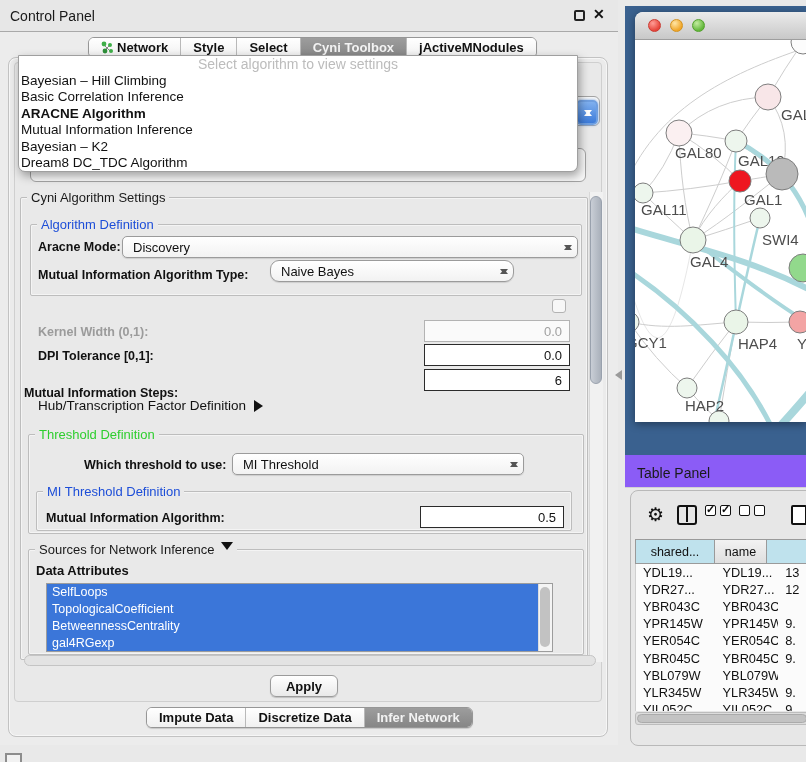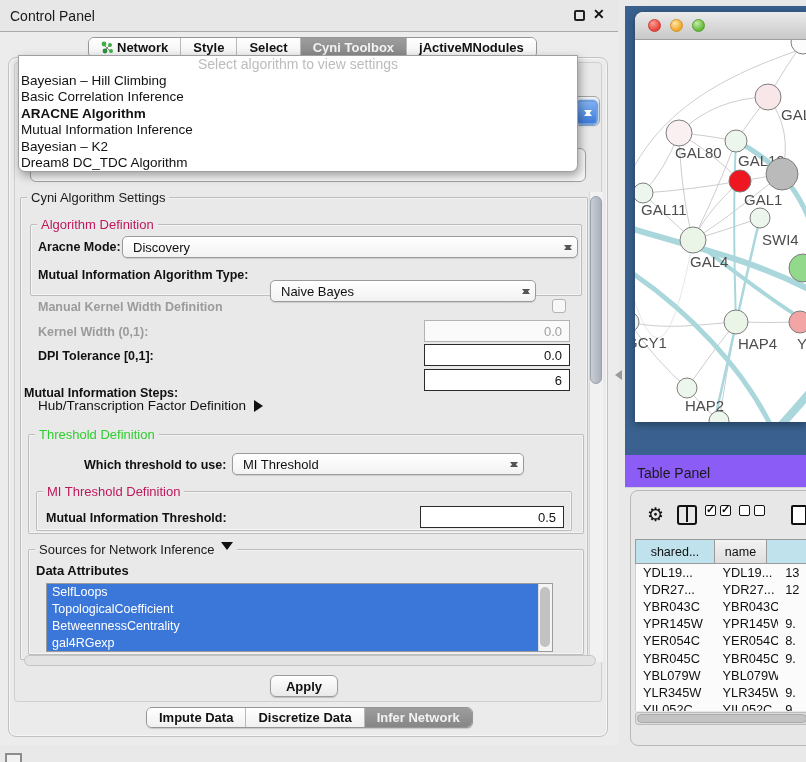--- a/index.html
+++ b/index.html
@@ -33,21 +33,21 @@
   #frag-stepper { left:576px; top:100px; width:22px; height:25px; border-radius:5px; background:linear-gradient(#7fb0ef,#3d7bd9); border:2px solid #6f9fe0; box-shadow:0 0 3px #6f9fe0; }
   #frag-stepper:before { content:""; position:absolute; left:6px; top:5px; border:4px solid transparent; border-bottom:5px solid #fff; }
   #frag-stepper:after  { content:""; position:absolute; left:6px; bottom:4px; border:4px solid transparent; border-top:5px solid #fff; }
 
   
   #settings-scrollbar-track { left:589px; top:192px; width:14px; height:470px; background:#f1f1f1; border-left:1px solid #d8d8d8; }
   #settings-scrollbar-thumb { left:590px; top:196px; width:12px; height:188px; border-radius:6px; background:linear-gradient(90deg,#c9ced6,#a9b0ba); border:1px solid #99a1ad; }
 
   .group { border:1px solid #bdbdbd; border-radius:2px; box-shadow:inset 0 0 0 1px #f4f4f4; }
   .group-title { position:absolute; top:-8px; left:6px; background:#e9e9e9; padding:0 4px; font-size:13px; white-space:nowrap; }
-  .t-black { color:#1a1a1a; } .t-blue { color:#be185d; } .t-green { color:#2fce2f; }
+  .t-black { color:#1a1a1a; } .t-blue { color:#1d4ed8; } .t-green { color:#2fce2f; }
 
   .lbl { font-size:12.5px; font-weight:bold; color:#111; white-space:nowrap; }
   .lbl-dis { font-size:12.5px; font-weight:bold; color:#9b9b9b; white-space:nowrap; }
 
   .combo { border:1px solid #9b9b9b; border-radius:5px; background:linear-gradient(#ffffff,#f2f2f2); height:22px; display:flex; align-items:center; box-shadow:0 1px 1px rgba(0,0,0,.12); }
   .combo .combo-value { flex:1; font-size:13px; color:#111; padding-left:10px; }
   .combo .combo-stepper { width:18px; height:100%; position:relative; }
   .combo .combo-stepper:before { content:""; position:absolute; left:5px; top:4px; border:4px solid transparent; border-bottom:5px solid #555; }
   .combo .combo-stepper:after  { content:""; position:absolute; left:5px; bottom:3px; border:4px solid transparent; border-top:5px solid #555; }
 
@@ -173,26 +173,25 @@
 
   <div class="abs group" style="left:30px;top:224px;width:552px;height:72px;">
     <span class="group-title t-blue">Algorithm Definition</span>
   </div>
   <span class="abs lbl" style="left:38px;top:240px;">Aracne Mode:</span>
   <div class="abs combo" style="left:122px;top:236px;width:456px;">
     <span class="combo-value">Discovery</span>
     <span class="combo-stepper"></span>
   </div>
   <span class="abs lbl" style="left:38px;top:268px;">Mutual Information Algorithm Type:</span>
-  <div class="abs combo" style="left:270px;top:280px;width:266px;">
+  <div class="abs combo" style="left:270px;top:260px;width:244px;border-radius:9px;">
     <span class="combo-value">Naive Bayes</span>
     <span class="combo-stepper"></span>
   </div>
 
-  <span class="abs lbl-dis" style="left:38px;top:300px;">Manual Kernel Width Definition</span>
   <span class="abs checkbox" style="left:552px;top:299px;"></span>
 
   <span class="abs lbl-dis" style="left:38px;top:325px;">Kernel Width (0,1):</span>
   <div class="abs tinput disabled" style="left:424px;top:320px;width:146px;">0.0</div>
 
   <span class="abs lbl" style="left:38px;top:349px;">DPI Tolerance [0,1]:</span>
   <div class="abs tinput" style="left:424px;top:344px;width:146px;">0.0</div>
 
   <span class="abs lbl" style="left:24px;top:374px;margin-top:12px;">Mutual Information Steps:</span>
   <div class="abs tinput" style="left:424px;top:369px;width:146px;">6</div>
@@ -203,21 +202,21 @@
     <span class="group-title t-green">Threshold Definition</span>
   </div>
   <span class="abs lbl" style="left:84px;top:458px;">Which threshold to use:</span>
   <div class="abs combo" style="left:232px;top:453px;width:292px;">
     <span class="combo-value">MI Threshold</span>
     <span class="combo-stepper"></span>
   </div>
   <div class="abs group" style="left:36px;top:491px;width:536px;height:40px;">
     <span class="group-title t-blue">MI Threshold Definition</span>
   </div>
-  <span class="abs lbl" style="left:46px;top:511px;">Mutual Information Threshold:</span>
+  <span class="abs lbl" style="left:46px;top:511px;">Mutual Information Algorithm:</span>
   <div class="abs tinput" style="left:420px;top:506px;width:144px;">0.5</div>
 
   <div class="abs group" style="left:28px;top:549px;width:556px;height:106px;">
     <span class="group-title t-black"><span>Sources for Network Inference</span><span class="src-arrow"></span></span>
   </div>
   <span class="abs lbl" style="left:36px;top:563px;font-size:13px;">Data Attributes</span>
   <div class="abs" id="attr-list">
       <div class="attr-item selected">SelfLoops</div>
       <div class="attr-item selected">TopologicalCoefficient</div>
       <div class="attr-item selected">BetweennessCentrality</div>

